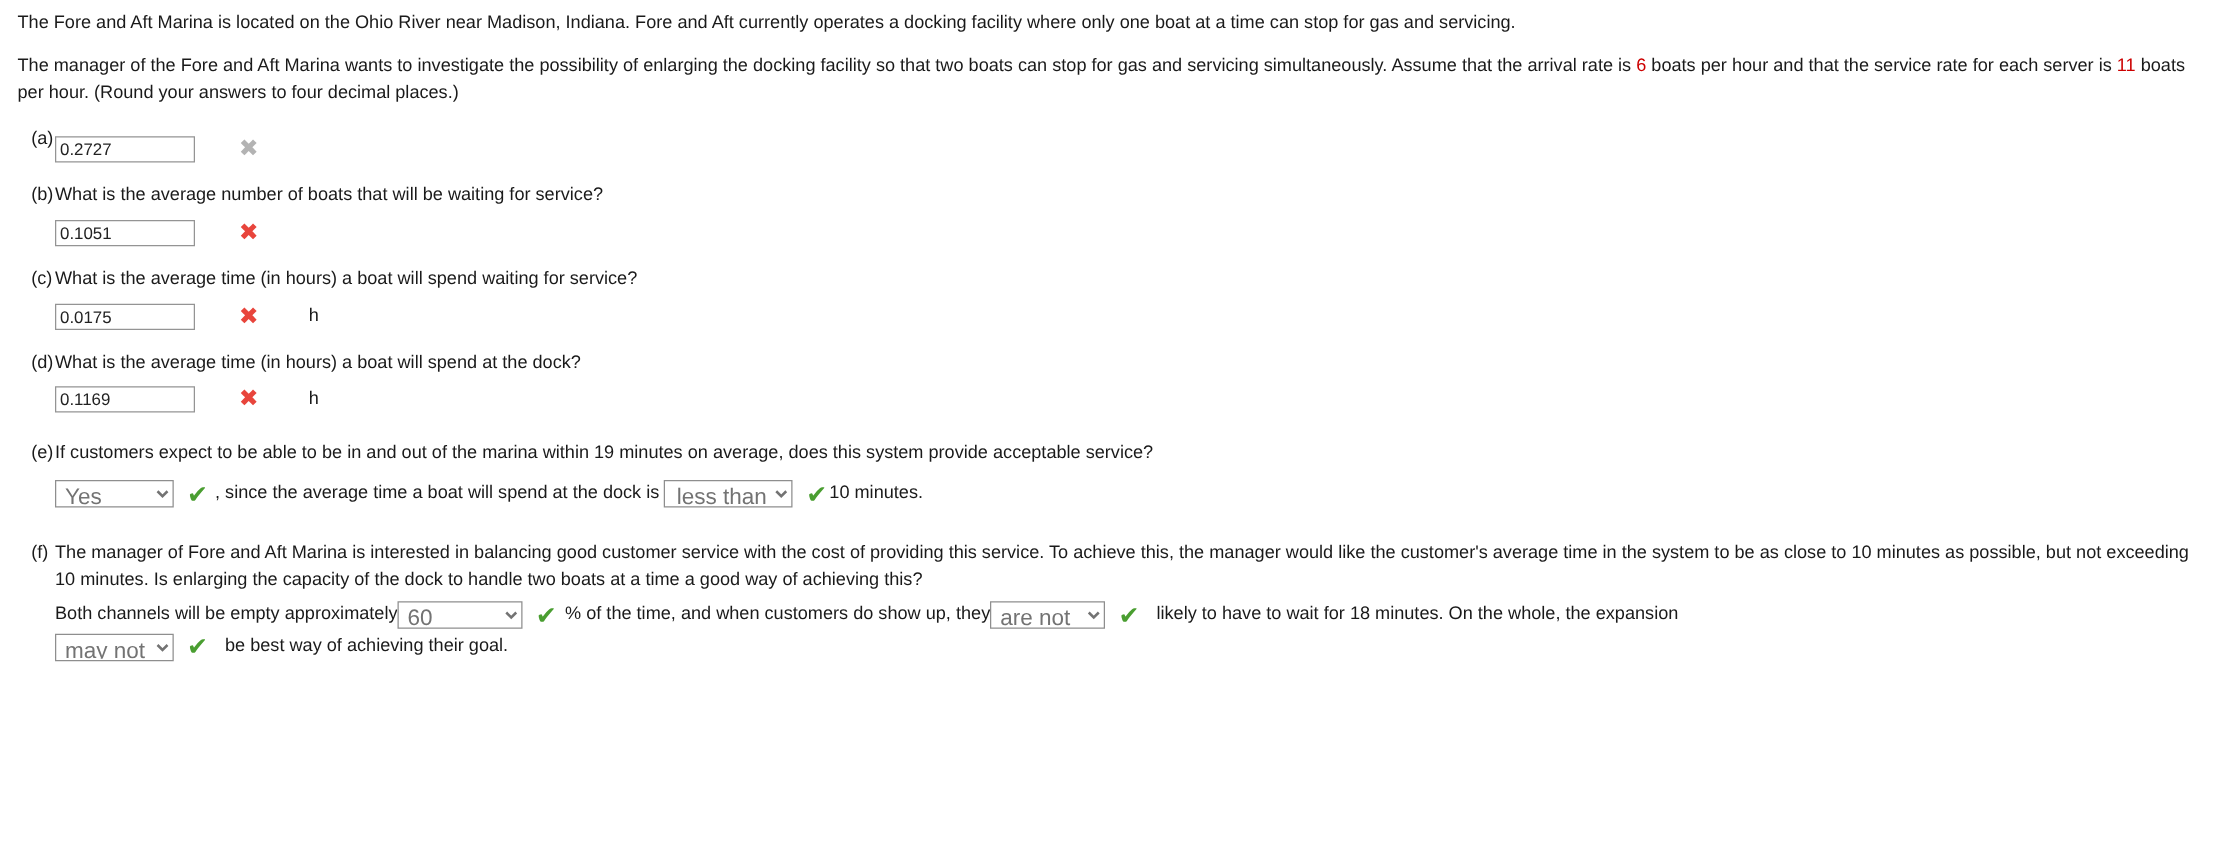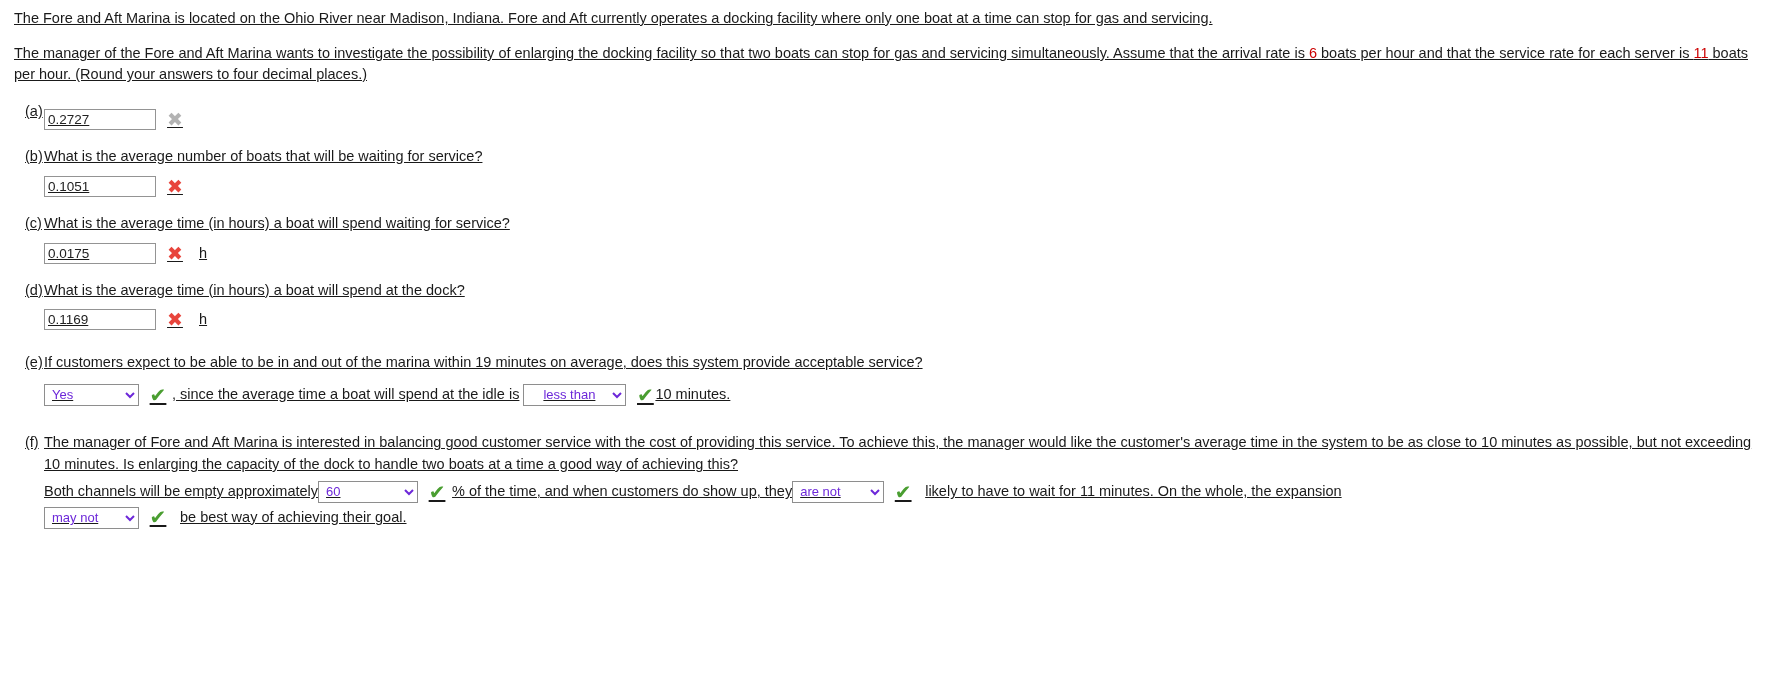--- a/index.html
+++ b/index.html
@@ -14,21 +14,20 @@
     font-size: 14.5px;
     color: #1a1a1a;
     overflow: hidden;
   }
   .page {
     position: relative;
     width: 1777px;
     height: 690px;
     padding: 0;
     box-sizing: border-box;
-    text-decoration: underline;
   }
   .intro {
     padding: 8px 14px 0 14px;
   }
   .intro p {
     margin: 0 0 14px 0;
     line-height: 1.45;
   }
   .hl {
     color: #cc0000;
@@ -52,20 +51,21 @@
     line-height: 1.45;
   }
   .qtext {
     margin: 0;
     line-height: 1.5;
   }
   .answer-row {
     display: flex;
     align-items: center;
     margin-top: 8px;
+    gap: 24px;
   }
   .answer-input {
     width: 112px;
     height: 21px;
     box-sizing: border-box;
     border: 1px solid #949494;
     background: #ffffff;
     font-family: "Liberation Sans", sans-serif;
     font-size: 13.5px;
     color: #222;
@@ -95,25 +95,25 @@
     flex-wrap: wrap;
     margin-top: 9px;
     line-height: 1.6;
   }
   .inline-row .txt {
     margin: 0 4px;
     white-space: pre;
   }
   select.dd {
     font-family: "Liberation Sans", sans-serif;
-    font-size: 13px;
+    font-size: 18px;
     height: 22px;
     border: 1px solid #8e8e8e;
     background: #ffffff;
-    color: #6d28d9;
+    color: #737373;
     padding: 1px 2px 1px 3px;
     border-radius: 0;
     box-sizing: border-box;
   }
   select.dd.w95  { width: 95px; }
   select.dd.w103 { width: 103px; text-align: center; }
   select.dd.w100 { width: 100px; }
   select.dd.w92  { width: 92px; }
   .f-paragraph {
     line-height: 1.5;
@@ -188,21 +188,21 @@
 
   <div class="qblock" style="margin-top:22px;">
     <div class="qlabel">(e)</div>
     <div class="qbody">
       <div class="qtext">If customers expect to be able to be in and out of the marina within 19 minutes on average, does this system provide acceptable service?</div>
       <div class="inline-row">
         <select class="dd w95">
           <option>Yes</option>
         </select>
         <span class="mark right">✔</span>
-        <span class="txt">, since the average time a boat will spend at the idle is</span>
+        <span class="txt">, since the average time a boat will spend at the dock is</span>
         <select class="dd w103">
           <option>less than</option>
         </select>
         <span class="mark right">✔</span>
         <span class="txt" style="margin-left:0;">10 minutes.</span>
       </div>
     </div>
   </div>
 
   <div class="qblock" style="margin-top:26px;">
@@ -213,21 +213,21 @@
         <span class="txt nowrap" style="margin-left:0;">Both channels will be empty approximately</span>
         <select class="dd w100">
           <option>60</option>
         </select>
         <span class="mark right">✔</span>
         <span class="txt nowrap" style="margin-left:5px;">% of the time, and when customers do show up, they</span>
         <select class="dd w92">
           <option>are not</option>
         </select>
         <span class="mark right">✔</span>
-        <span class="txt nowrap" style="margin-left:12px;">likely to have to wait for 11 minutes. On the whole, the expansion</span>
+        <span class="txt nowrap" style="margin-left:12px;">likely to have to wait for 18 minutes. On the whole, the expansion</span>
       </div>
       <div class="f-line3">
         <select class="dd w95">
           <option>may not</option>
         </select>
         <span class="mark right">✔</span>
         <span class="txt nowrap" style="margin-left:12px;">be best way of achieving their goal.</span>
       </div>
     </div>
   </div>

